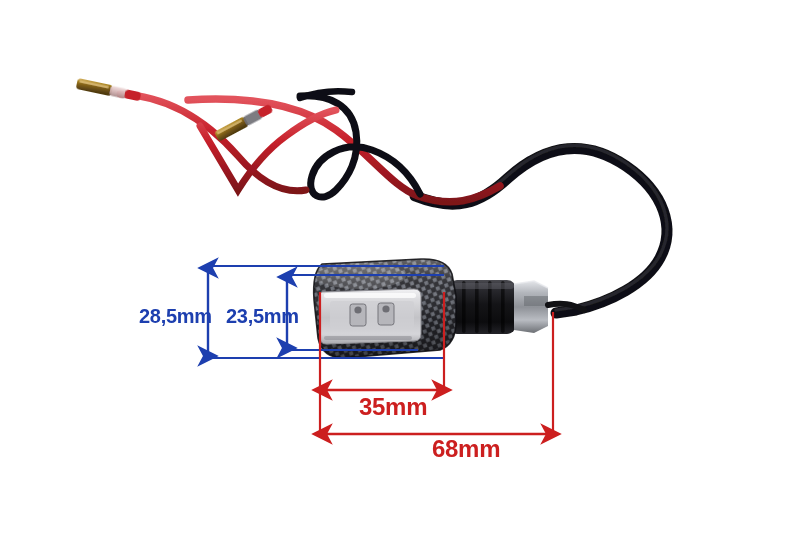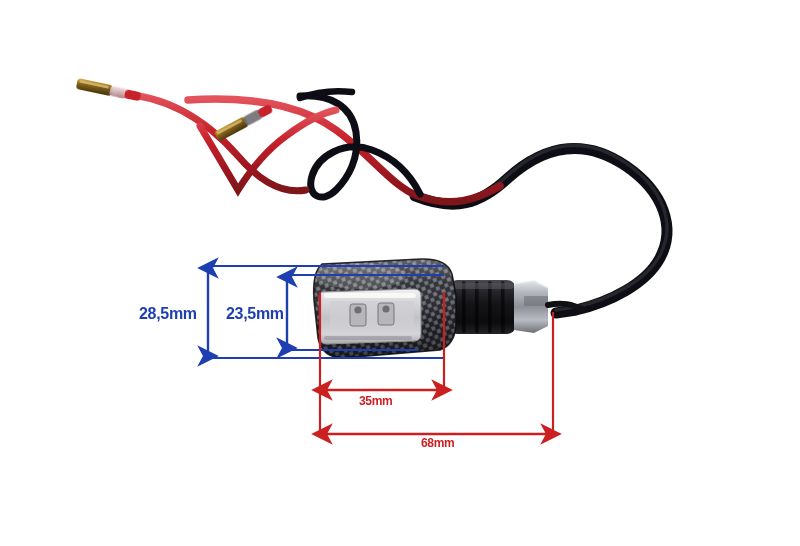--- a/index.html
+++ b/index.html
@@ -12,26 +12,26 @@
   #stage{position:absolute;left:0;top:0;width:800px;height:546px;background:#fff;}
   #photo-layer,#dim-layer{position:absolute;left:0;top:0;width:800px;height:546px;}
   #dim-layer{pointer-events:none;}
   .dim-label{
     position:absolute;
     font-weight:bold;
     white-space:nowrap;
     letter-spacing:-0.3px;
     line-height:1;
   }
-  .dim-blue{color:#1d3faf;font-size:16px;}
-  .dim-red{color:#cc1f1f;font-size:12px;text-align:right;}
+  .dim-blue{color:#1d3faf;font-size:20px;}
+  .dim-red{color:#cc1f1f;font-size:24px;text-align:right;}
   #lbl-285{left:139px;top:306px;}
   #lbl-235{left:226px;top:306px;}
   #lbl-35 {left:359px;top:395px;}
-  #lbl-68 {left:421px;top:437px;}
+  #lbl-68 {left:432px;top:437px;}
 </style>
 </head>
 <body>
 
 <div id="stage">
 
   <svg id="photo-layer" viewBox="0 0 800 546">
     <defs>
 
       <pattern id="carbonWeave" width="9" height="9" patternUnits="userSpaceOnUse" patternTransform="rotate(-20)">

